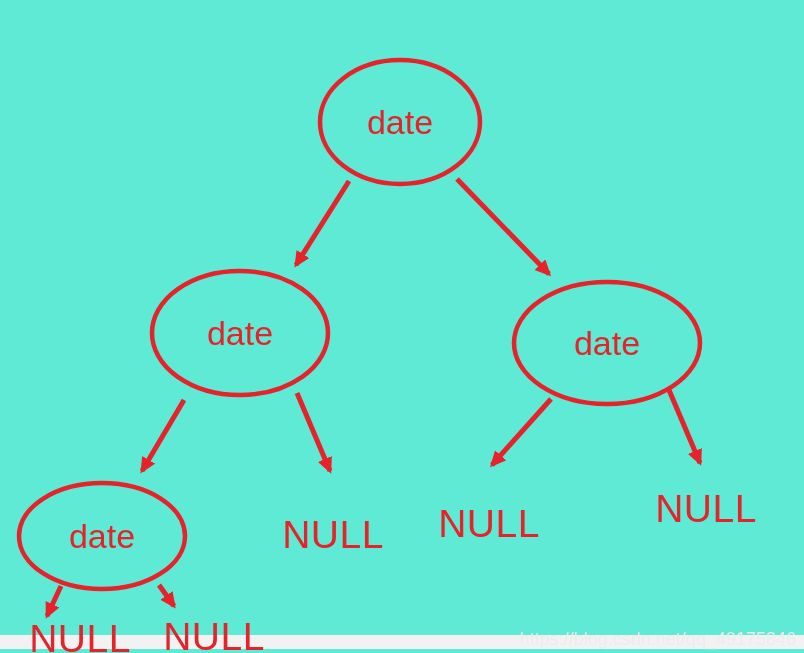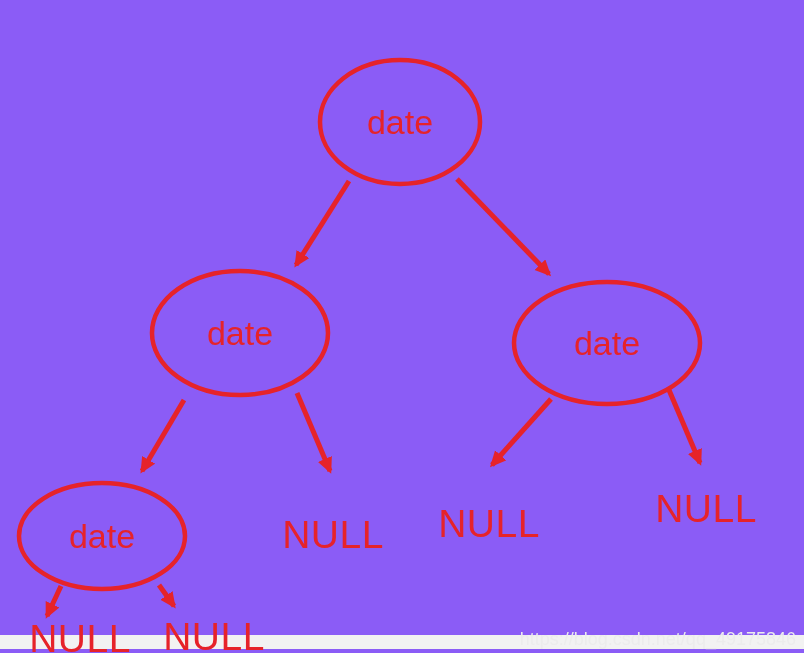--- a/index.html
+++ b/index.html
@@ -5,21 +5,21 @@
   html, body {
     margin: 0;
     padding: 0;
     background: #ffffff;
     font-family: "Liberation Sans", sans-serif;
   }
   .stage {
     position: relative;
     width: 804px;
     height: 653px;
-    background: #8b5cf6;
+    background: #5eead4;
     overflow: hidden;
   }
   svg.diagram {
     display: block;
     width: 804px;
     height: 653px;
   }
   .node-ellipse {
     fill: none;
     stroke: #e6232a;

